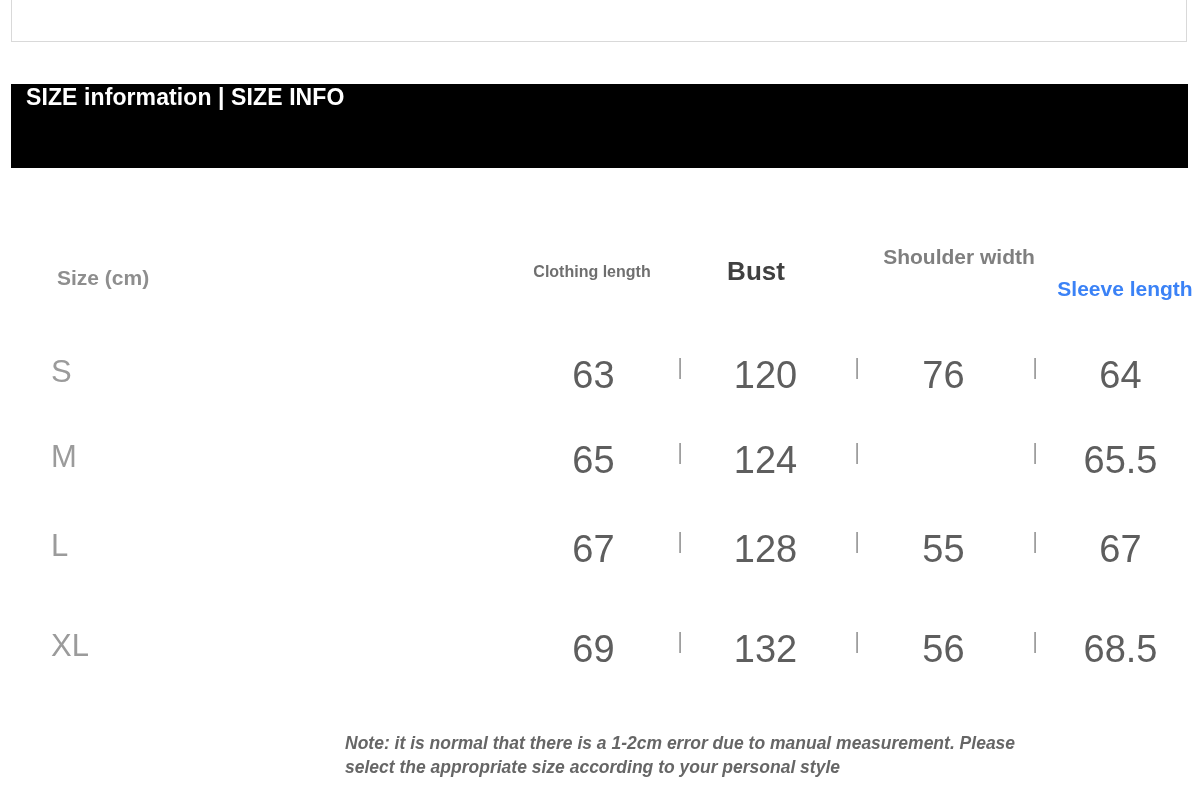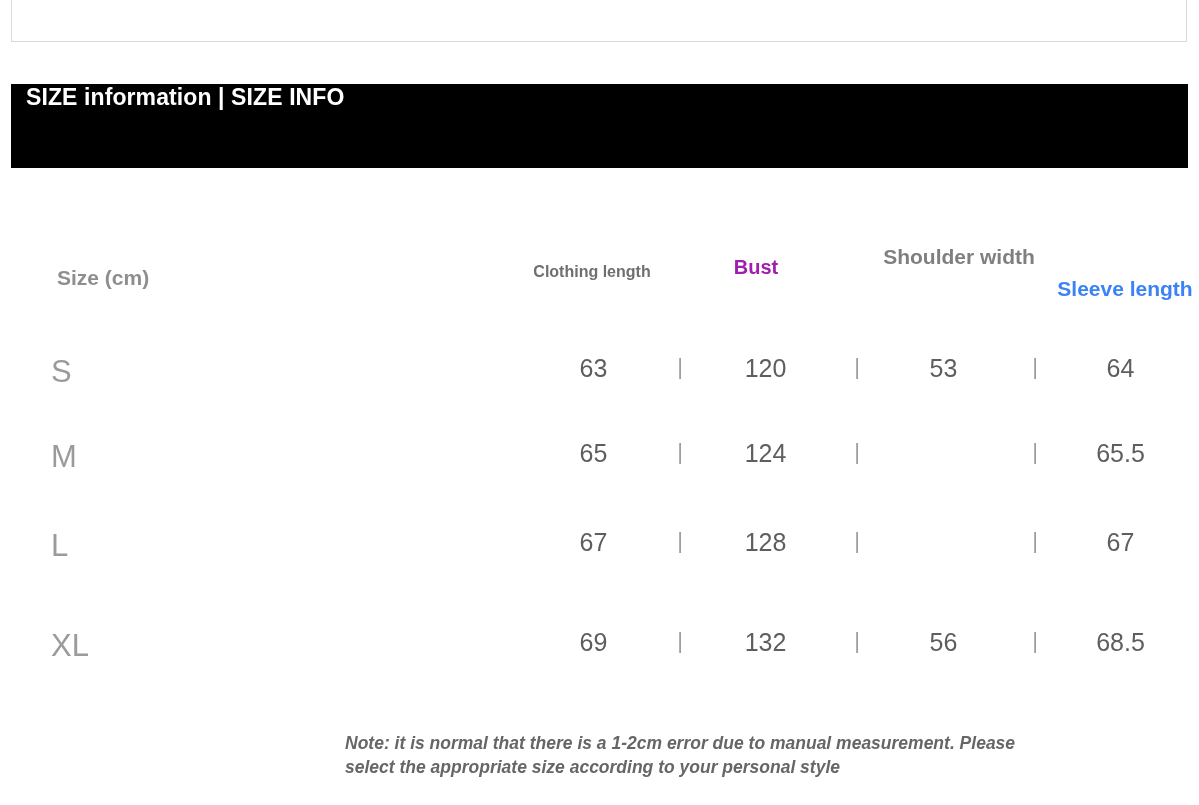--- a/index.html
+++ b/index.html
@@ -77,22 +77,22 @@
     left: 470px;
     top: 95px;
     width: 222px;
     font-size: 16px;
     color: #6f6f6f;
   }
   .head-bust {
     left: 660px;
     top: 88px;
     width: 170px;
-    font-size: 20px;
-    color: #a21caf;
+    font-size: 26px;
+    color: #404040;
   }
   .head-shoulder {
     left: 862px;
     top: 77px;
     width: 172px;
     font-size: 21px;
     color: #7f7f7f;
     text-align: center;
   }
   .head-sleeve {
@@ -112,21 +112,21 @@
     height: 46px;
   }
   .row-s  { top: 186px; }
   .row-m  { top: 271px; }
   .row-l  { top: 360px; }
   .row-xl { top: 460px; }
 
   .cell {
     position: absolute;
     color: #8a8a8a;
-    font-size: 25px;
+    font-size: 38px;
     text-align: center;
     font-weight: normal;
   }
   .cell-size {
     left: 40px;
     width: 110px;
     text-align: left;
     color: #9b9b9b;
     font-size: 31px;
   }
@@ -176,41 +176,42 @@
     <div class="col-head head-bust">Bust</div>
     <div class="col-head head-shoulder">Shoulder width</div>
     <div class="col-head head-sleeve">Sleeve length</div>
 
     <div class="row row-s">
       <div class="cell cell-size">S</div>
       <div class="cell cell-len">63</div>
       <div class="sep sep-1">|</div>
       <div class="cell cell-bust">120</div>
       <div class="sep sep-2">|</div>
-      <div class="cell cell-shoulder">53</div>
+      <div class="cell cell-shoulder">76</div>
       <div class="sep sep-3">|</div>
       <div class="cell cell-sleeve">64</div>
     </div>
 
     <div class="row row-m">
       <div class="cell cell-size">M</div>
       <div class="cell cell-len">65</div>
       <div class="sep sep-1">|</div>
       <div class="cell cell-bust">124</div>
       <div class="sep sep-2">|</div>
       <div class="sep sep-3">|</div>
       <div class="cell cell-sleeve">65.5</div>
     </div>
 
     <div class="row row-l">
       <div class="cell cell-size">L</div>
       <div class="cell cell-len">67</div>
       <div class="sep sep-1">|</div>
       <div class="cell cell-bust">128</div>
       <div class="sep sep-2">|</div>
+      <div class="cell cell-shoulder">55</div>
       <div class="sep sep-3">|</div>
       <div class="cell cell-sleeve">67</div>
     </div>
 
     <div class="row row-xl">
       <div class="cell cell-size">XL</div>
       <div class="cell cell-len">69</div>
       <div class="sep sep-1">|</div>
       <div class="cell cell-bust">132</div>
       <div class="sep sep-2">|</div>

